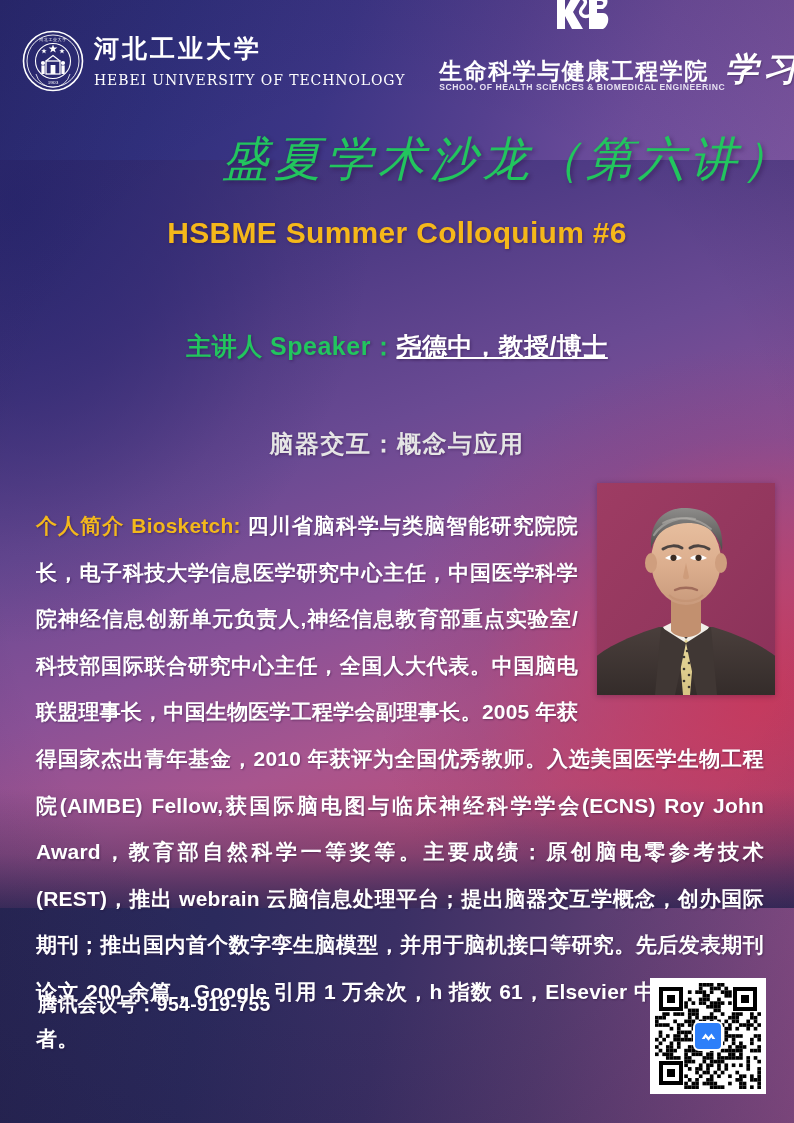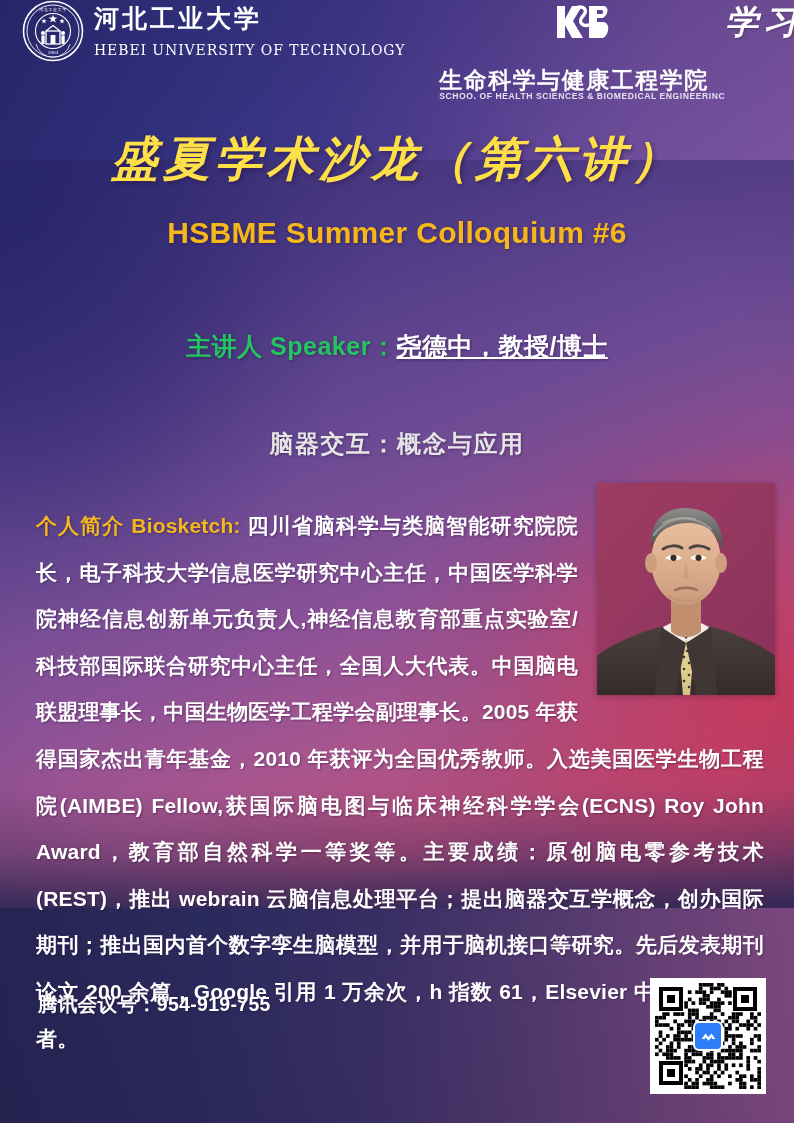--- a/index.html
+++ b/index.html
@@ -94,21 +94,21 @@
       rgba(0,0,0,0) 55%,
       rgba(20,10,40,0.18) 100%);
   }
 
   
   .header {
     position: absolute;
     left: 0; right: 0; top: 0;
     height: 92px;
     display: flex;
-    align-items: flex-start;
+    align-items: flex-end;
     padding: 0 0 0 22px;
     box-sizing: border-box;
   }
   .logo-hebut {
     display: flex;
     align-items: center;
     gap: 10px;
   }
   .seal {
     width: 62px;
@@ -180,24 +180,24 @@
     font-style: italic;
     text-shadow: 1px 1px 2px rgba(0,0,0,0.25);
     white-space: nowrap;
   }
 
   
   .title-cn {
     position: absolute;
     top: 128px;
     left: 0; right: 0;
-    text-align: center;
-    color: #fde047;
+    text-align: right;
+    color: #22c55e;
     font-size: 47px;
-    font-weight: 700;
+    font-weight: 400;
     font-style: italic;
     letter-spacing: 5px;
     font-family: "DejaVu Serif", "Liberation Serif", serif;
     text-shadow: 2px 2px 4px rgba(40,10,60,0.45);
   }
   .title-en {
     position: absolute;
     top: 216px;
     left: 0; right: 0;
     text-align: center;

